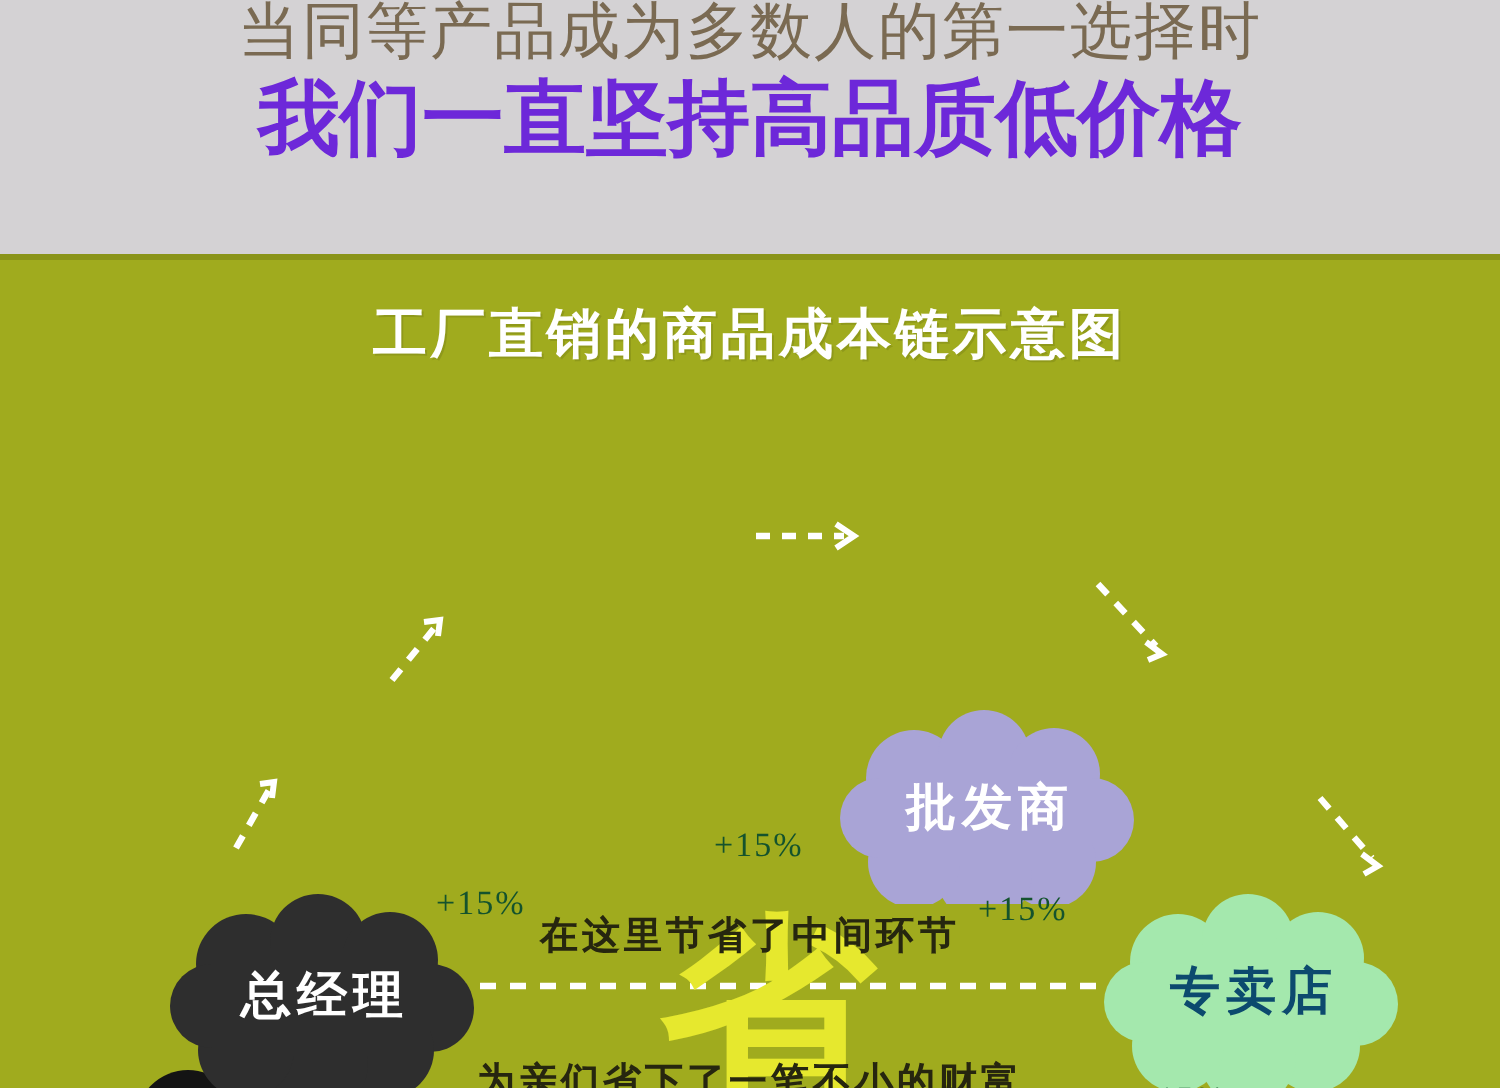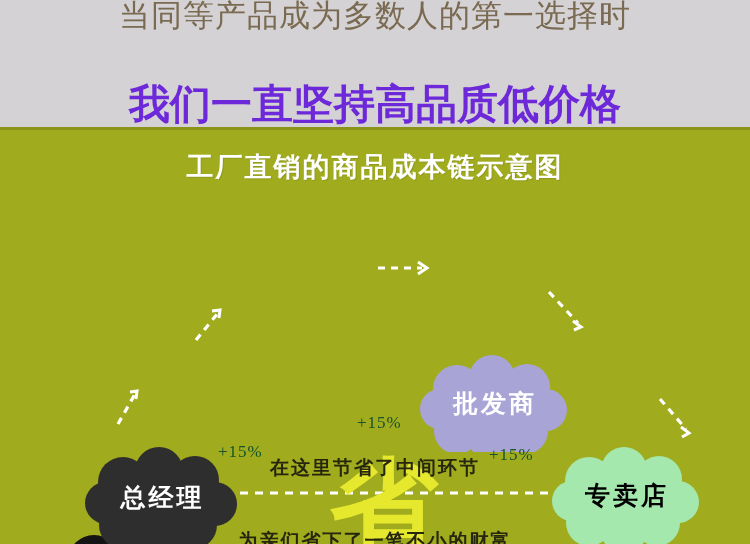--- a/index.html
+++ b/index.html
@@ -7,21 +7,21 @@
     width:750px;height:544px;overflow:hidden;
     font-family:"Liberation Sans","DejaVu Sans",sans-serif;
     background:#d4d2d4;
   }
   .page{position:relative;width:750px;height:544px;}
 
   
   .header{
     position:absolute;left:0;top:0;width:750px;height:127px;
     background:#d4d2d4;
-    display:flex;flex-direction:column;align-items:center;justify-content:space-between;
+    display:flex;flex-direction:column;align-items:center;justify-content:flex-start;
   }
   .header-line1{
     font-size:31px;line-height:1.05;
     color:#7a6a52;letter-spacing:1px;font-weight:400;
     white-space:nowrap;
   }
   .header-line2{
     font-size:41px;line-height:1.1;letter-spacing:0px;font-weight:700;
     white-space:nowrap;margin-top:4px;
   }
@@ -47,21 +47,21 @@
     position:absolute;display:flex;align-items:center;justify-content:center;
     font-weight:700;letter-spacing:3px;text-align:center;
   }
   .cloud svg{position:absolute;left:0;top:0;width:100%;height:100%;}
   .cloud .lbl{position:relative;z-index:2;}
 
   #cloud-factory{left:18px;top:408px;width:160px;height:108px;font-size:27px;color:#fff;}
   #cloud-gm{left:85px;top:320px;width:155px;height:100px;font-size:25px;color:#fff;}
   #cloud-agent{left:212px;top:225px;width:155px;height:100px;font-size:25px;color:#fff;}
   #cloud-wholesale{left:420px;top:228px;width:150px;height:97px;font-size:25px;color:#fff;}
-  #cloud-store{left:552px;top:320px;width:150px;height:97px;font-size:25px;color:#000000;}
+  #cloud-store{left:552px;top:320px;width:150px;height:97px;font-size:25px;color:#0c4a6e;}
 
   
   .save-char{
     position:absolute;left:330px;top:328px;
     font-size:108px;line-height:1;font-weight:700;color:#e6e82e;
   }
 
   
   .pct{
     position:absolute;font-family:"Liberation Serif","DejaVu Serif",serif;

